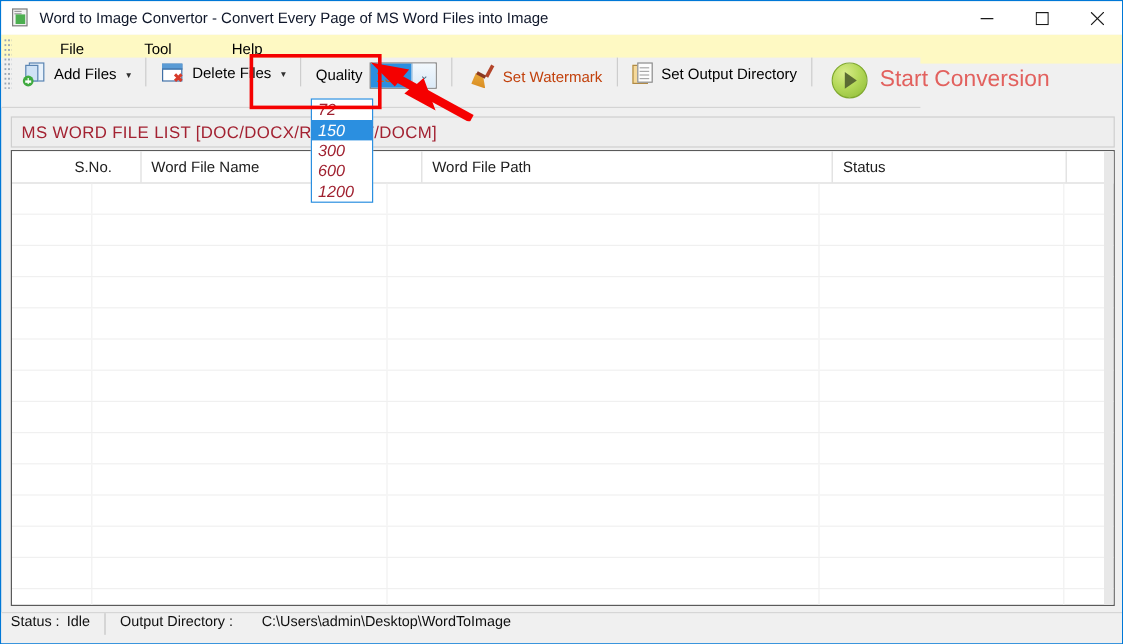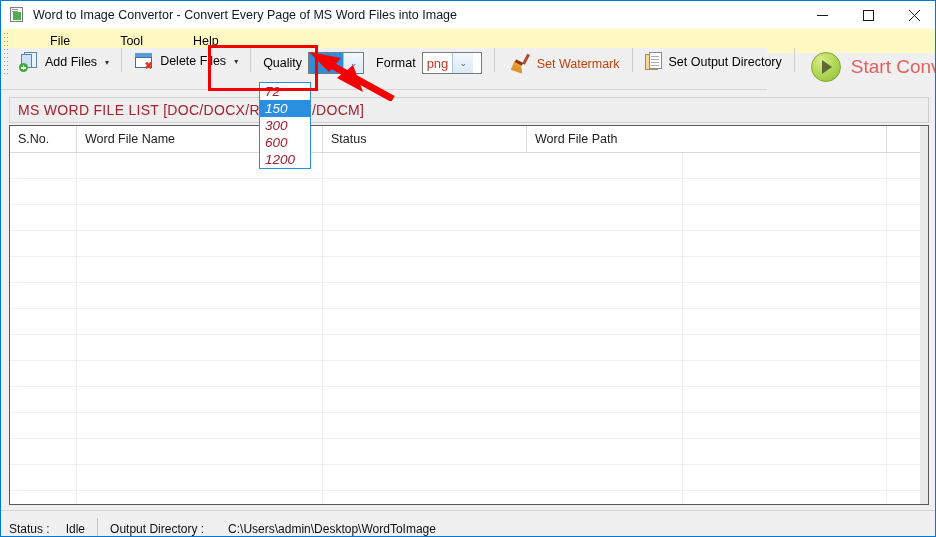--- a/index.html
+++ b/index.html
@@ -341,20 +341,21 @@
     border: 1px solid #5a5a5a;
     box-sizing: border-box;
     overflow: hidden;
   }
   .grid-head {
     position: relative;
     height: 26px;
     background: #ffffff;
     border-bottom: 1px solid #d9d9d9;
     display: flex;
+    padding-left: 44px;
   }
   .gh {
     font-size: 12.5px;
     color: #202020;
     display: flex;
     align-items: center;
     padding-left: 8px;
     border-right: 1px solid #dcdcdc;
     box-sizing: border-box;
     height: 26px;
@@ -384,21 +385,21 @@
   }
 
   
   .statusbar {
     position: absolute;
     left: 0; bottom: 0;
     width: 936px; height: 26px;
     background: #f0f0f0;
     border-top: 1px solid #d6d6d6;
     display: flex;
-    align-items: flex-end;
+    align-items: flex-start;
     box-sizing: border-box;
   }
   .sb-cell { font-size: 12px; color: #101010; white-space: nowrap; }
   .sb-sep { width: 1px; height: 18px; background: #c4c4c4; margin: 0 12px; }
 
   
   .annot-rect {
     position: absolute;
     left: 207px; top: 44px;
     width: 110px; height: 46px;
@@ -482,27 +483,20 @@
     <div class="tb-sep"></div>
 
     <div class="tb-btn">
       <span class="lbl">Quality</span>
       <span class="combo quality">
         <span class="val">150</span>
         <span class="arrowbtn">⌄</span>
       </span>
     </div>
 
-    <div class="tb-btn">
-      <span class="lbl">Format</span>
-      <span class="combo format">
-        <span class="val">png</span>
-        <span class="arrowbtn">⌄</span>
-      </span>
-    </div>
 
     <div class="tb-sep"></div>
 
     <div class="tb-btn">
       <span class="ico ico-broom">
         <span class="handle"></span>
           <span class="head"></span>
           <span class="band"></span>
       </span>
       <span class="lbl" style="color:#c2410c">Set Watermark</span>
@@ -529,22 +523,22 @@
       <span class="lbl" style="color:#e2615e;font-size:19px">Start Conversion</span>
     </div>
   </div>
 
   <div class="list-header">MS WORD FILE LIST [DOC/DOCX/RTF/DOT/DOCM]</div>
 
   <div class="grid">
     <div class="grid-head">
       <div class="gh c0">S.No.</div>
       <div class="gh c1">Word File Name</div>
+      <div class="gh c2">Word File Path</div>
       <div class="gh c3">Status</div>
-      <div class="gh c2">Word File Path</div>
       <div class="gh c4"></div>
     </div>
     <div class="grid-body" id="grid-body">
         <div class="grid-row">
           <div class="gc c0"></div>
           <div class="gc c1"></div>
           <div class="gc c2"></div>
           <div class="gc c3"></div>
           <div class="gc c4"></div>
         </div>
@@ -653,19 +647,19 @@
 
   <div class="annot-rect"></div>
   <svg class="annot-arrow" viewBox="0 0 100 56">
     <path d="M10 8 L44 26 L36 33 L62 47 L52 20 L44 27 Z" fill="#f50000"></path>
     <polygon points="8,7 40,13 28,27" fill="#f50000"></polygon>
     <path d="M30 20 L92 54" stroke="#f50000" stroke-width="7" stroke-linecap="butt"></path>
   </svg>
 
   <div class="statusbar">
     <div class="sb-cell" style="margin-left:8px">Status :</div>
-    <div class="sb-cell" style="margin-left:16px">Idle</div>
+    <div class="sb-cell" style="margin-left:6px">Idle</div>
     <div class="sb-sep"></div>
     <div class="sb-cell" style="">Output Directory :</div>
     <div class="sb-cell" style="margin-left:24px">C:\Users\admin\Desktop\WordToImage</div>
   </div>
 
 </div>
 
 </body></html>

